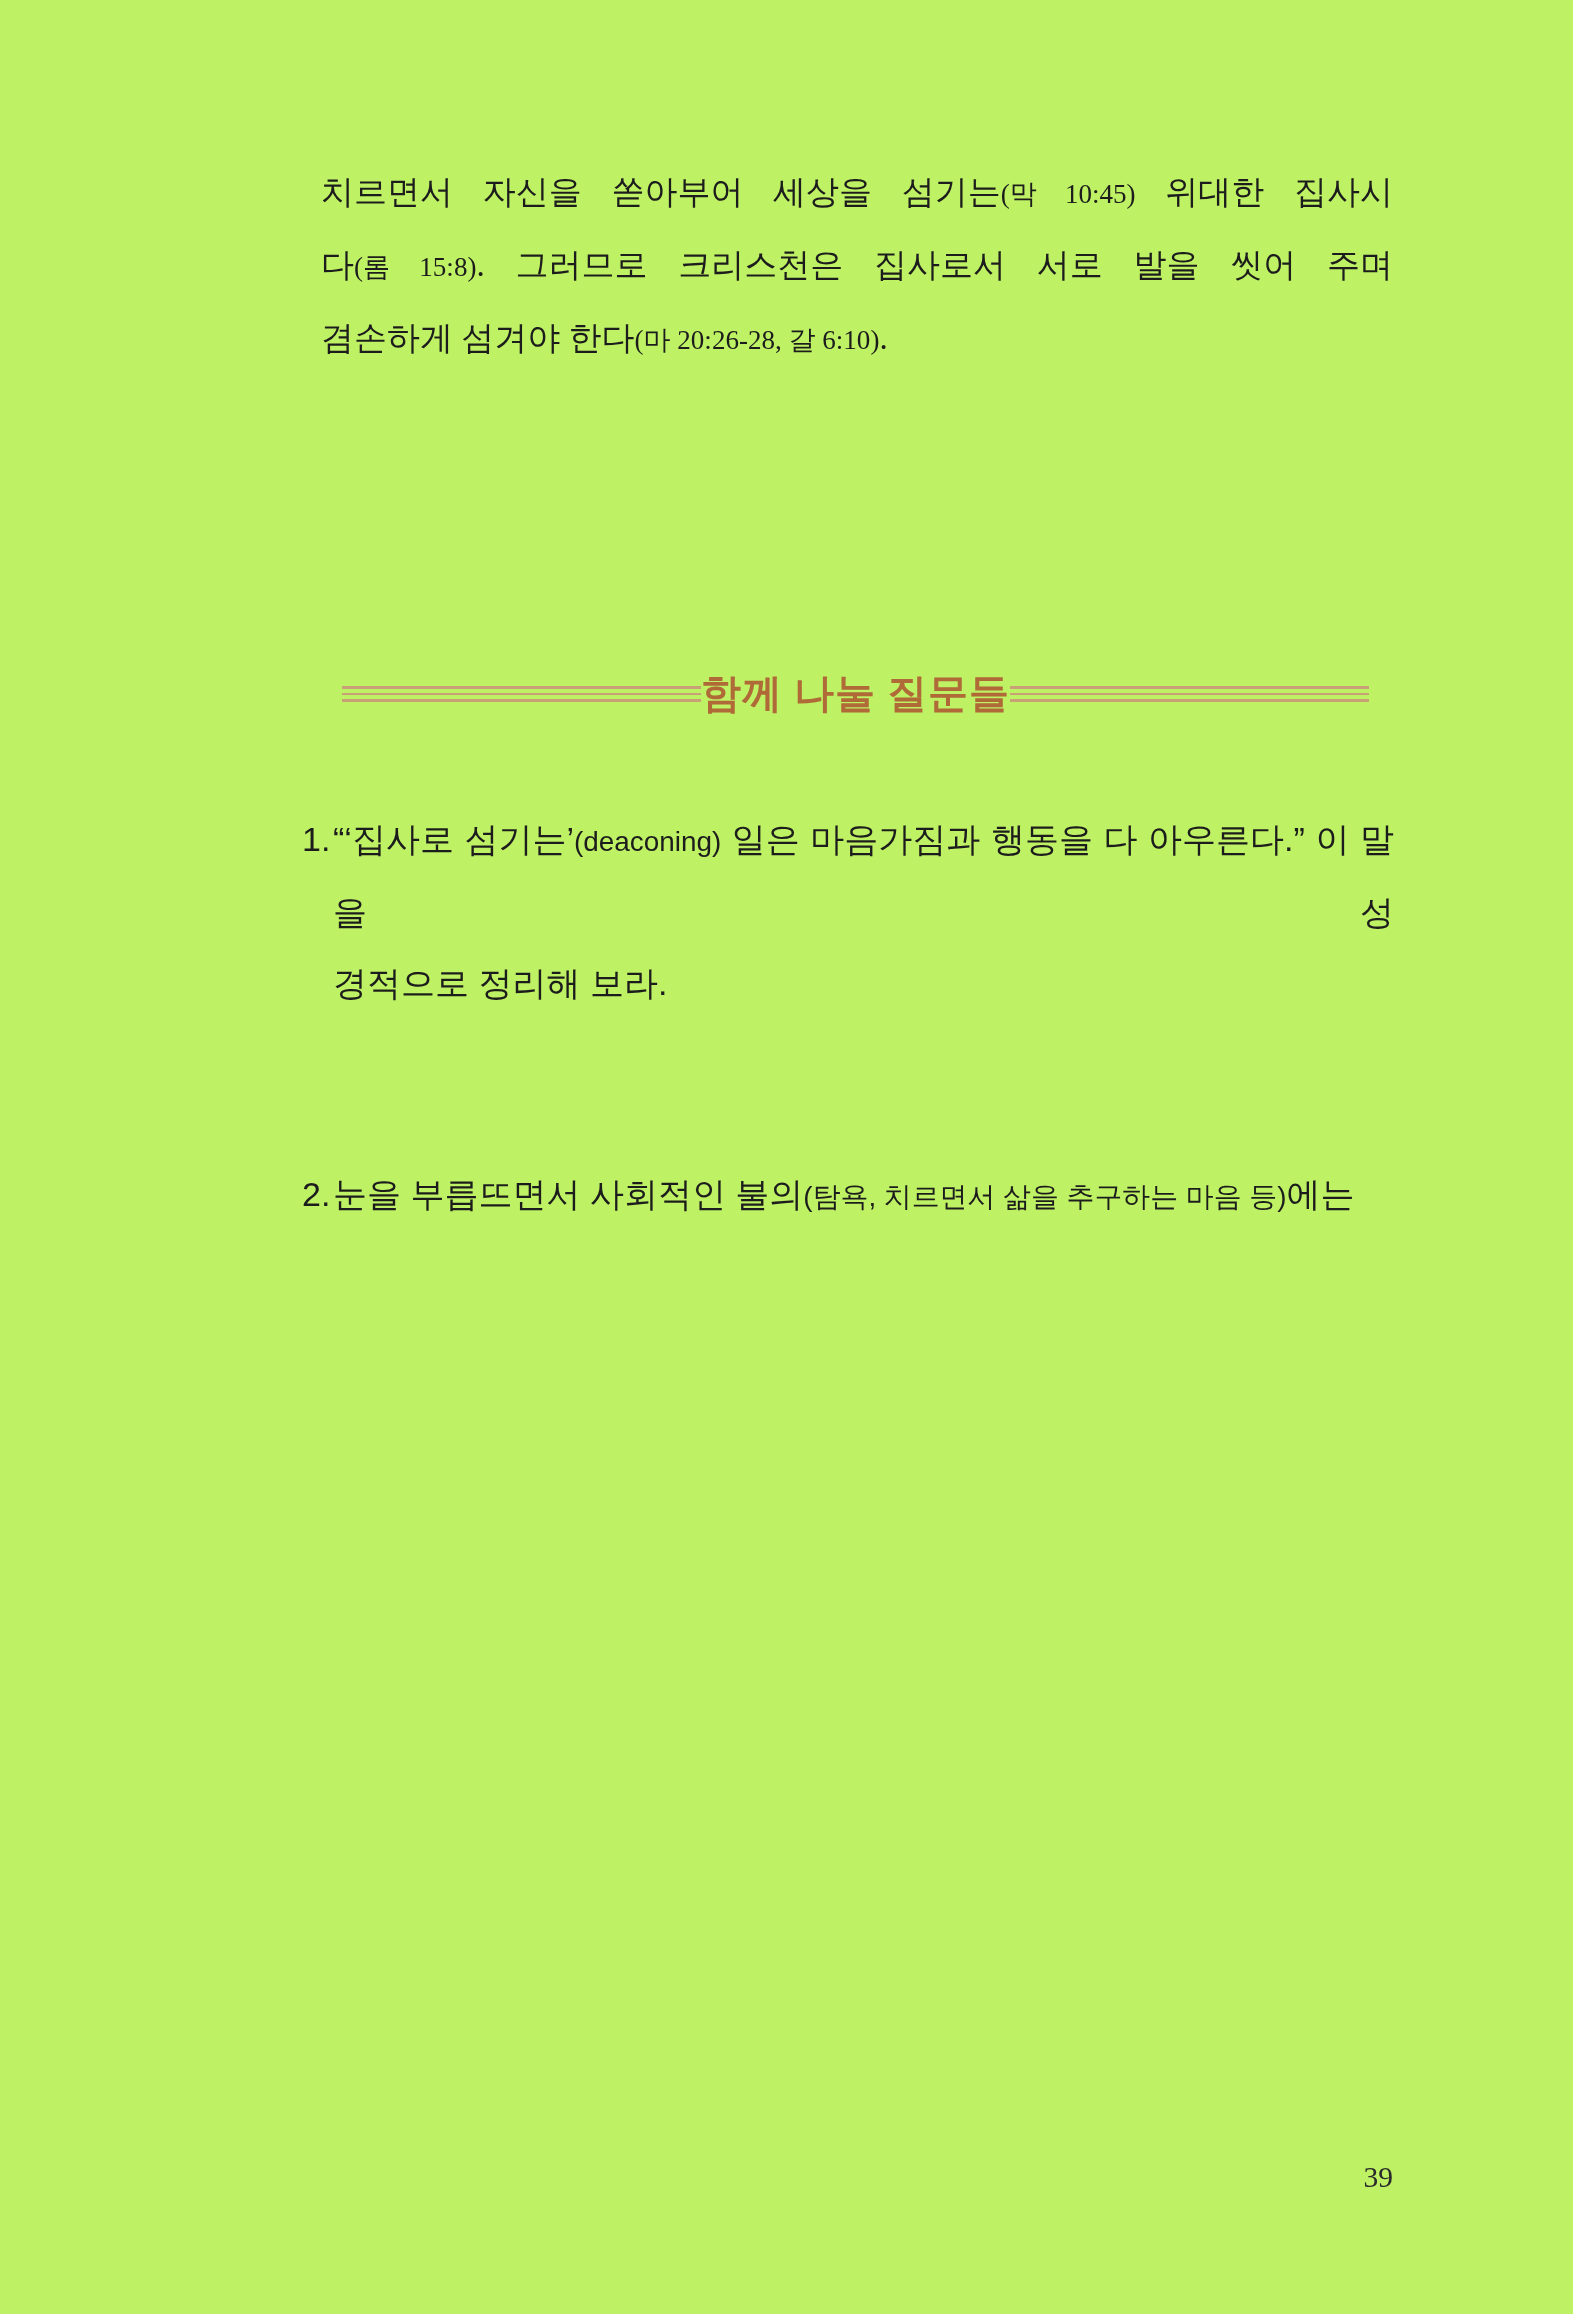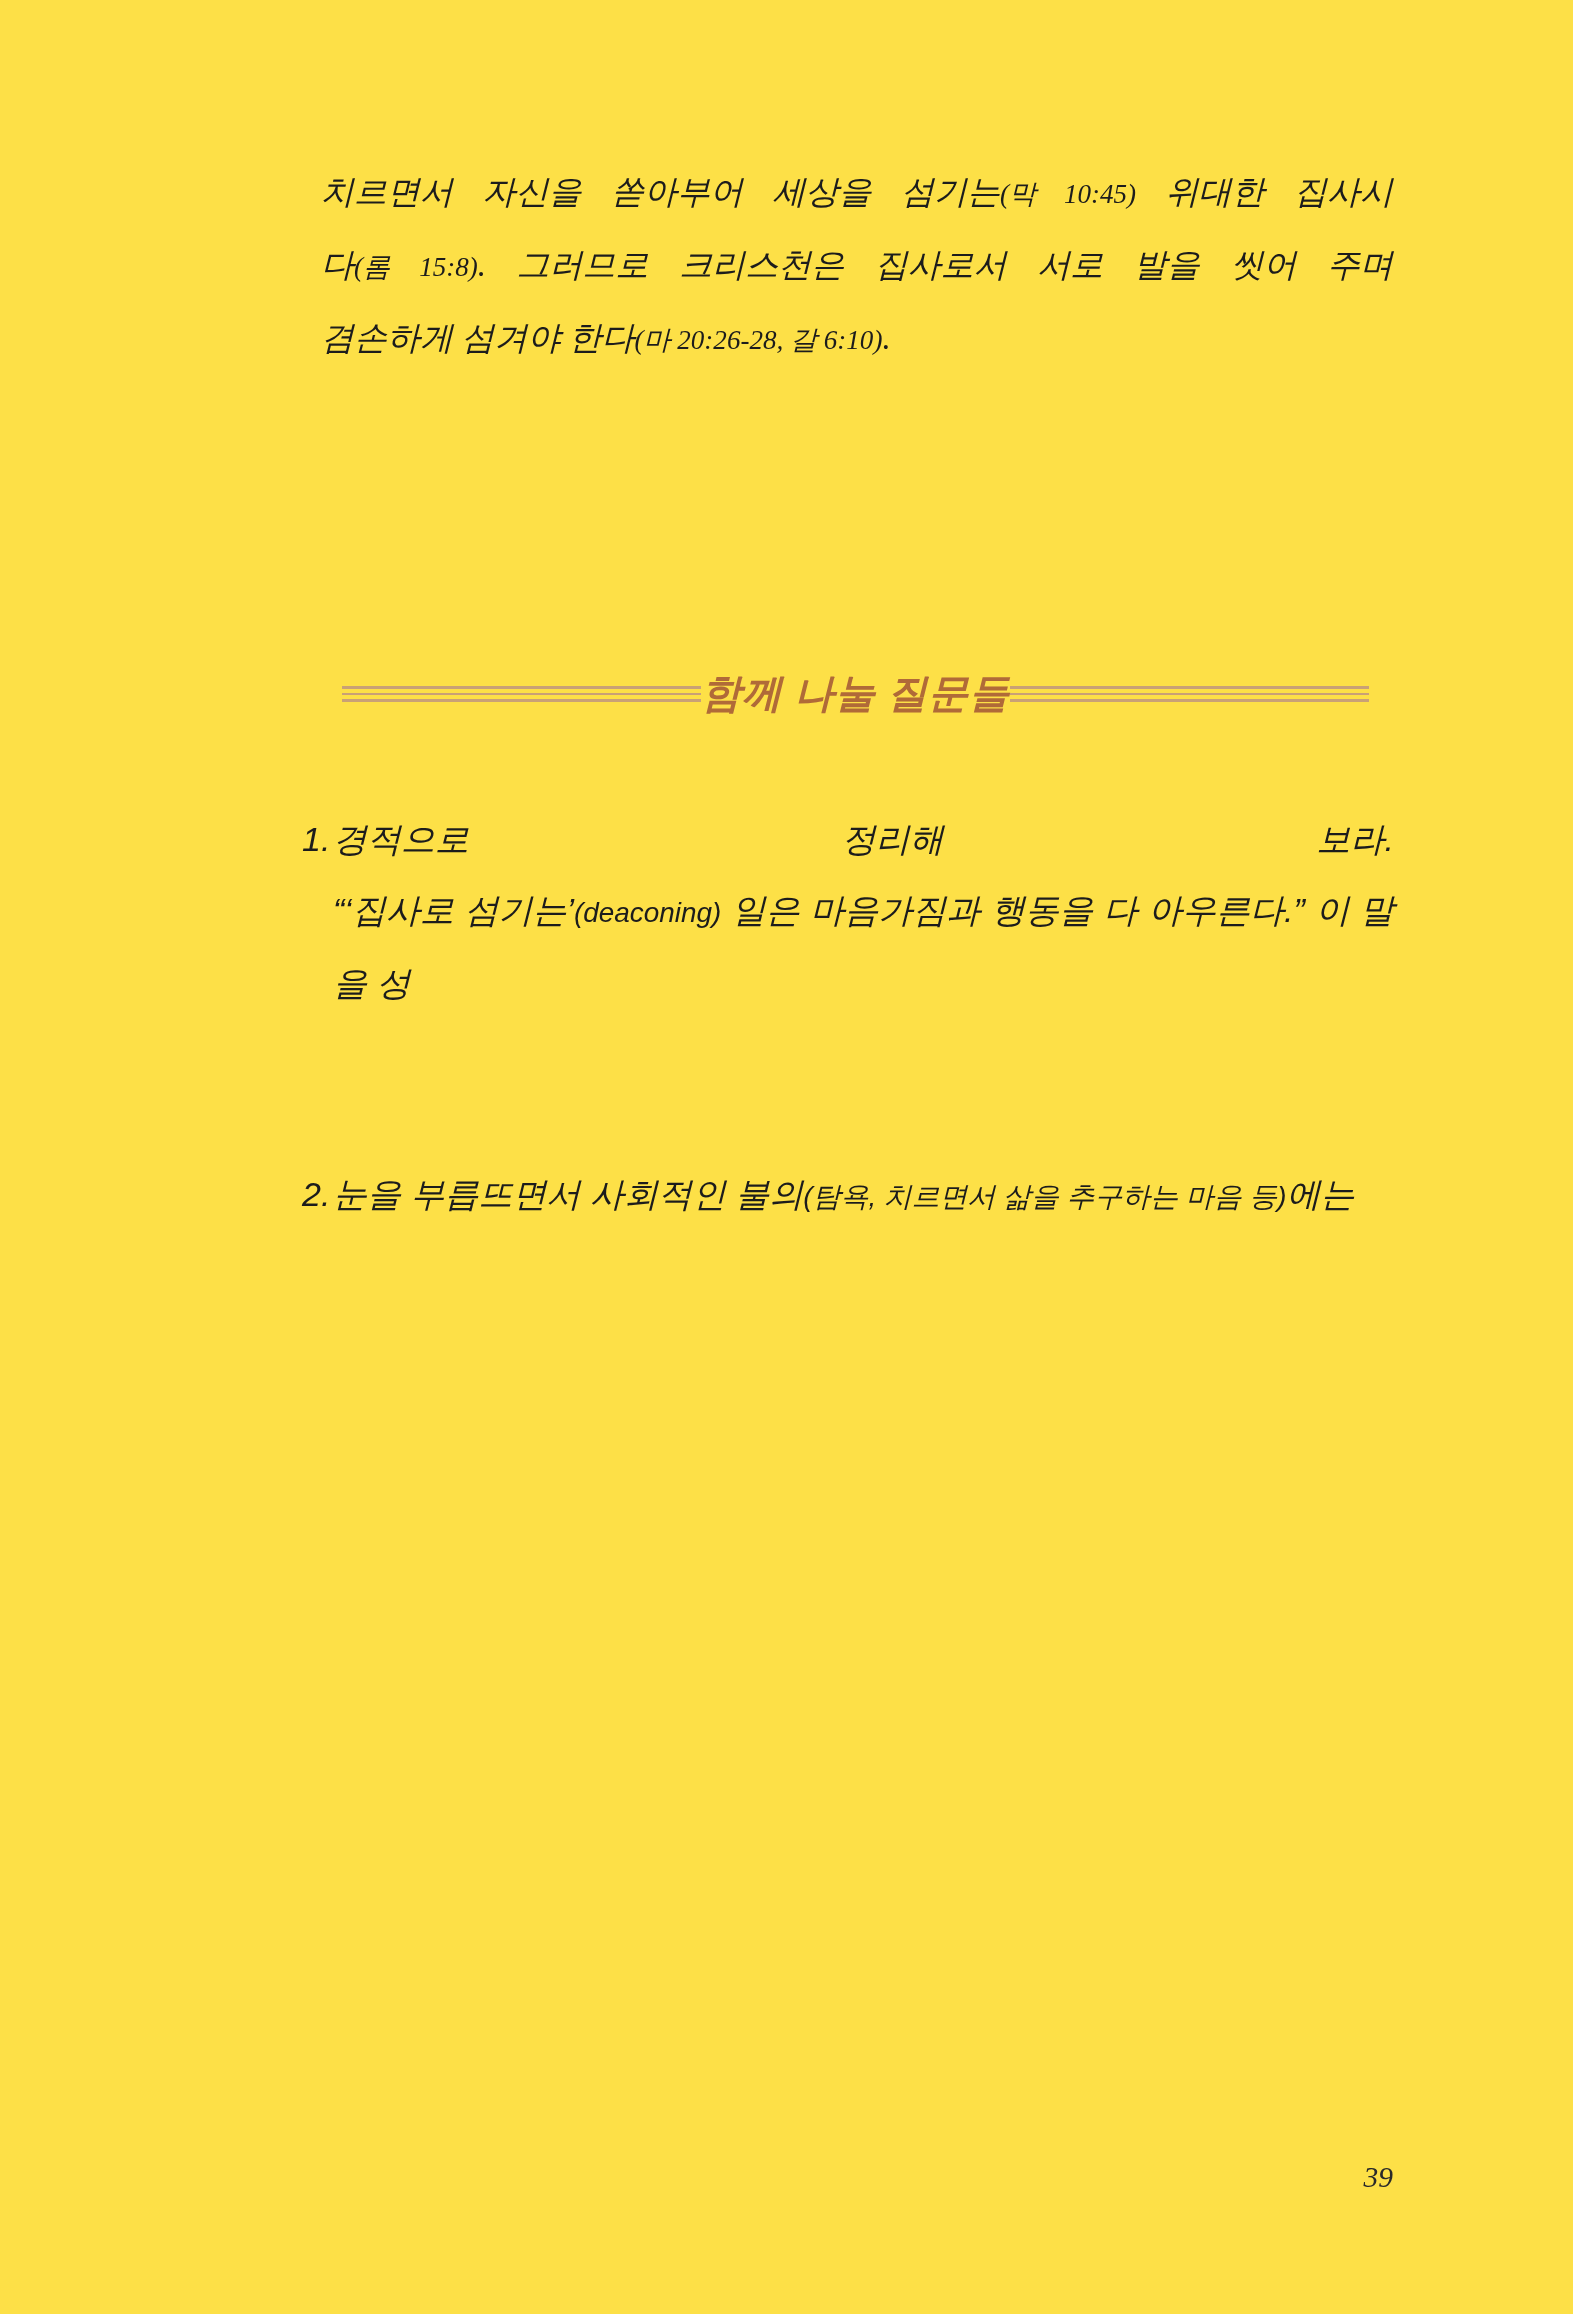--- a/index.html
+++ b/index.html
@@ -7,21 +7,21 @@
     --rule-color:#c9a176;
     --ink:#1c1c1c;
   }
   *{margin:0;padding:0;box-sizing:border-box;}
   html,body{background:#ffffff;}
   body{
     width:1573px;height:2314px;position:relative;
     font-family:"Liberation Serif","DejaVu Serif",serif;
     color:var(--ink);
   }
-  .page{position:absolute;inset:0;background:#fde047;overflow:hidden;font-style:italic;}
+  .page{position:absolute;inset:0;background:#bef264;overflow:hidden;}
 
   
   .intro{
     position:absolute;left:321px;top:157px;width:1072px;
     font-family:"Liberation Serif","DejaVu Serif",serif;
     font-size:33px;line-height:71px;color:var(--ink);
   }
   .intro .line{text-align:justify;}
   .intro .line:not(:last-child){text-align-last:justify;}
   .small{font-size:0.82em;}
@@ -78,22 +78,22 @@
   <div class="header-row">
     <div class="rule"></div>
     <h2 class="title">함께 나눌 질문들</h2>
     <div class="rule"></div>
   </div>
 
   <div class="questions" id="questions">
       <div class="question">
         <span class="q-num">1.</span>
         <div class="q-body">
+          <div class="line"><span class="">“‘집사로 섬기는’</span><span class="small">(deaconing)</span><span class=""> 일은 마음가짐과 행동을 다 아우른다.” 이 말을 성</span></div>
           <div class="line"><span class="">경적으로 정리해 보라.</span></div>
-          <div class="line"><span class="">“‘집사로 섬기는’</span><span class="small">(deaconing)</span><span class=""> 일은 마음가짐과 행동을 다 아우른다.” 이 말을 성</span></div>
         </div>
       </div>
       <div class="question">
         <span class="q-num">2.</span>
         <div class="q-body">
           <div class="line"><span class="">눈을 부릅뜨면서 사회적인 불의</span><span class="small">(탐욕, 치르면서 삶을 추구하는 마음 등)</span><span class="">에는</span></div>
         </div>
       </div>
     </div>
 

